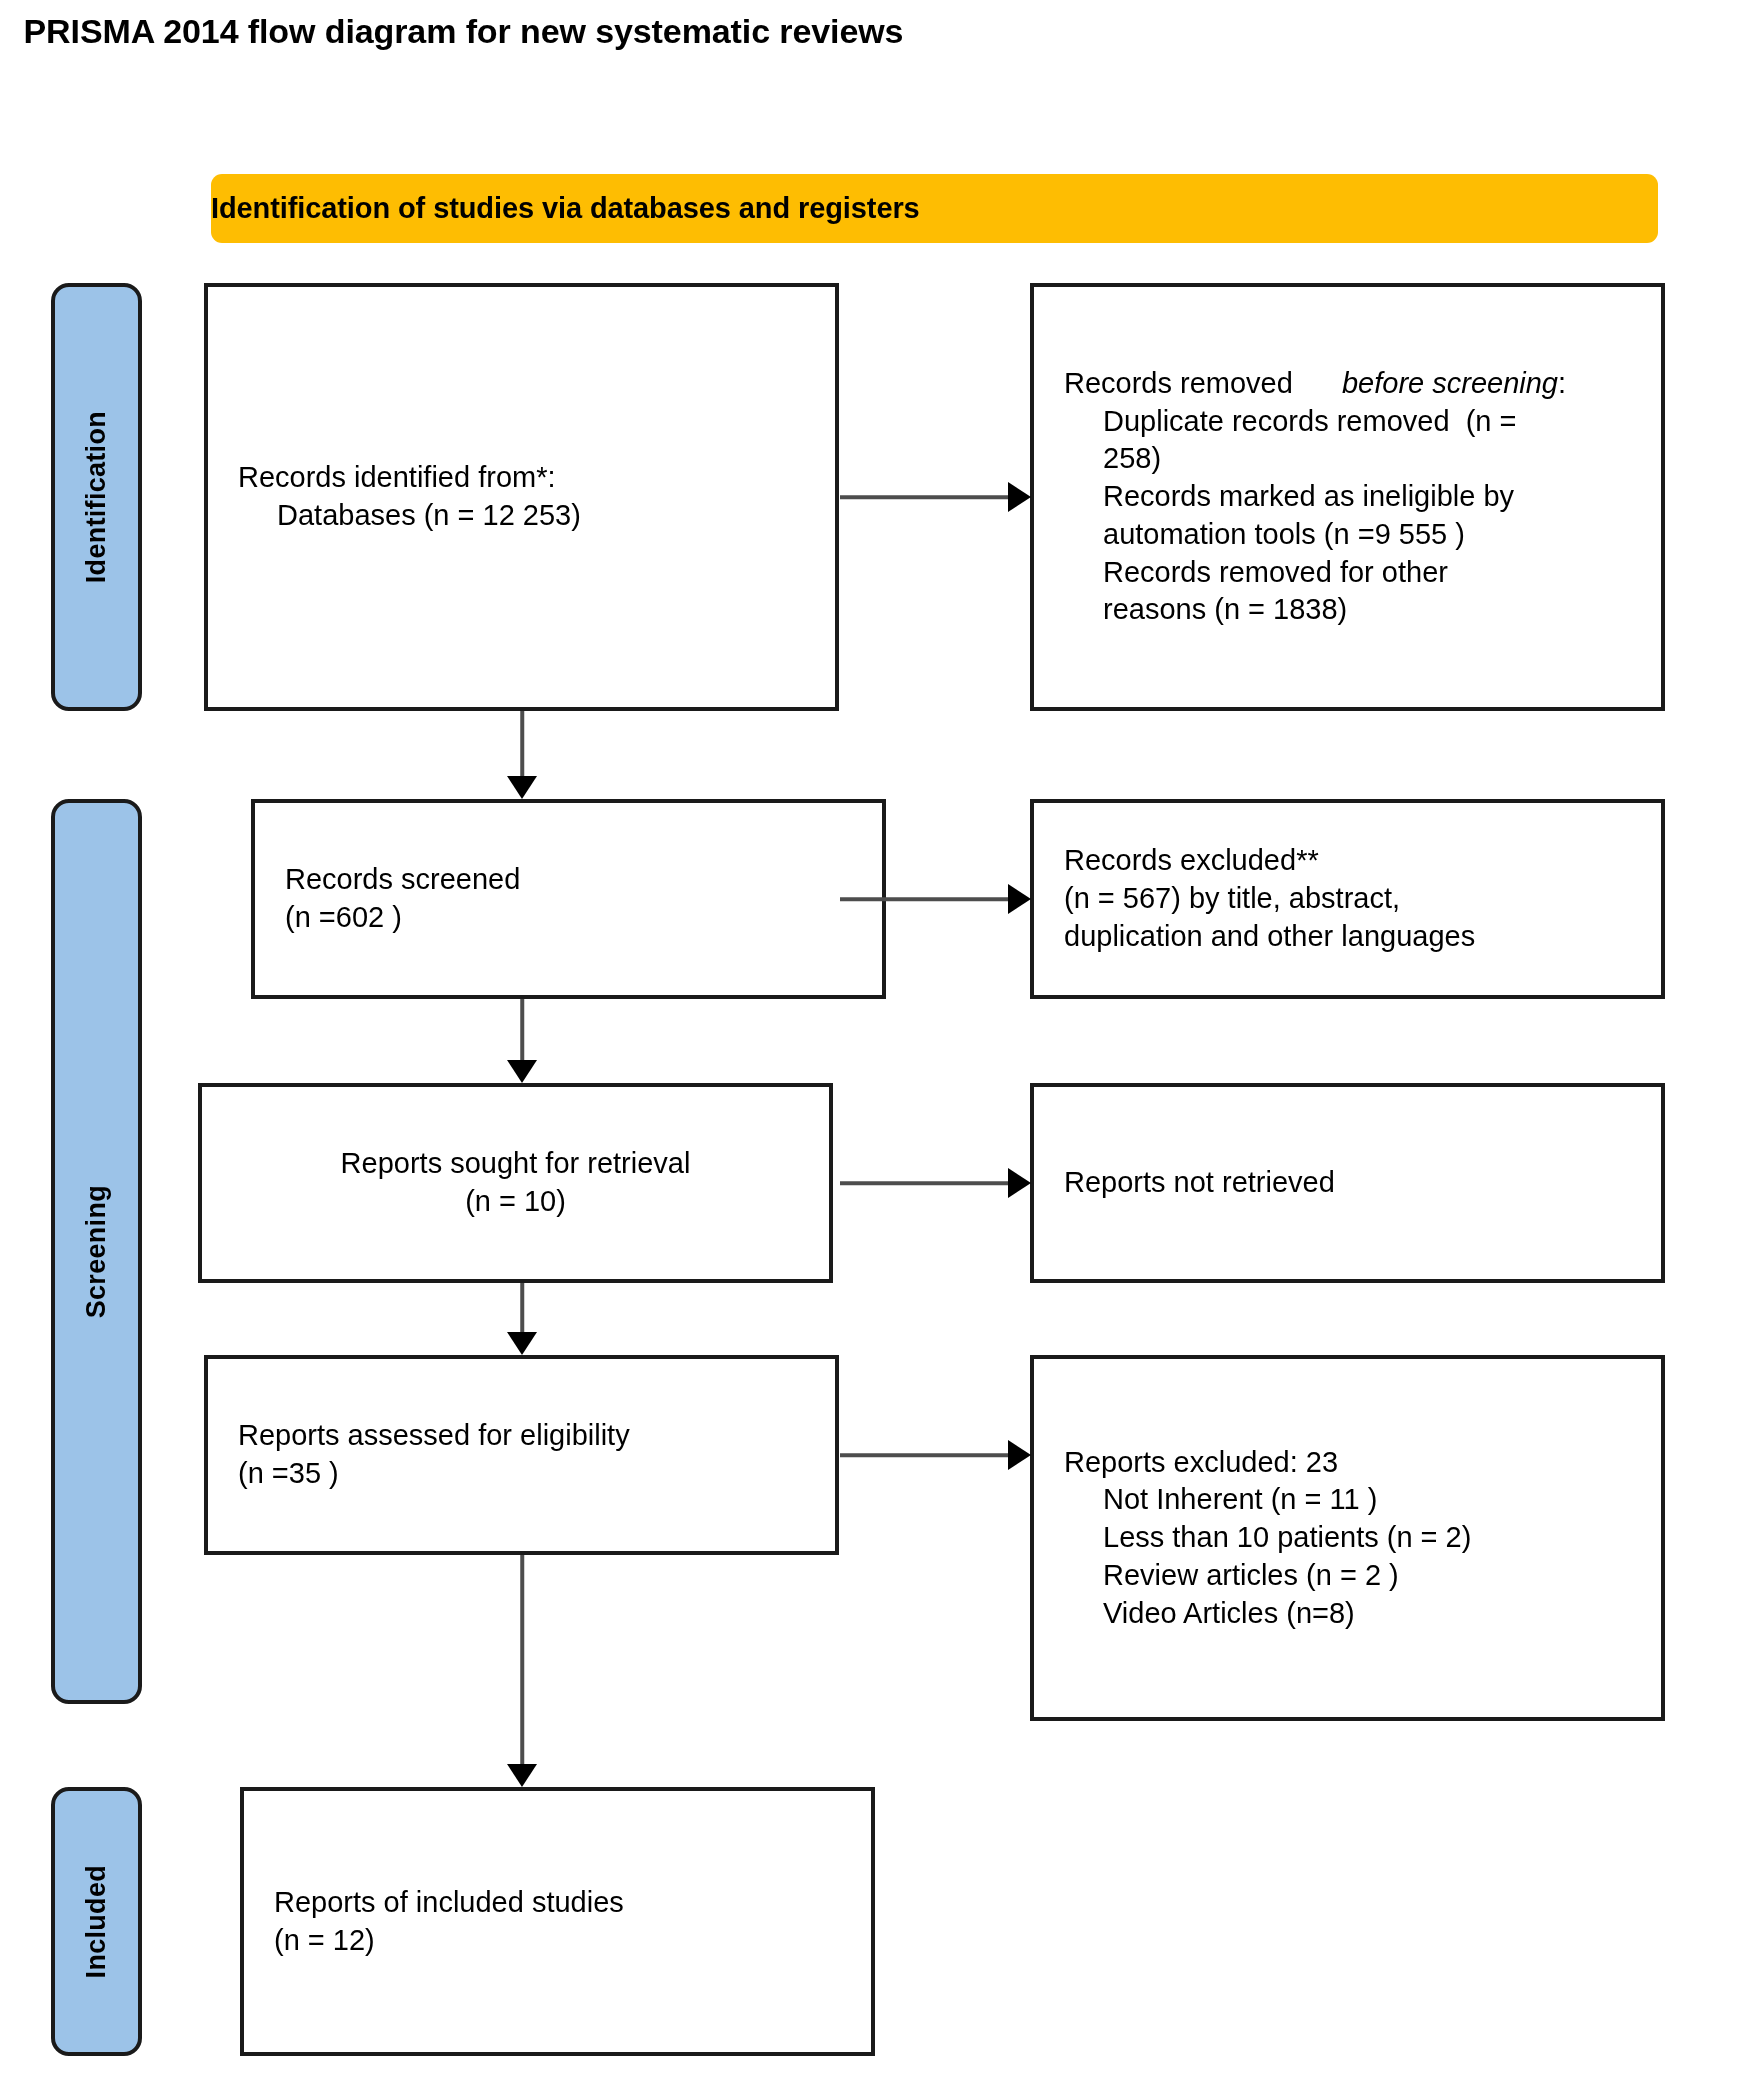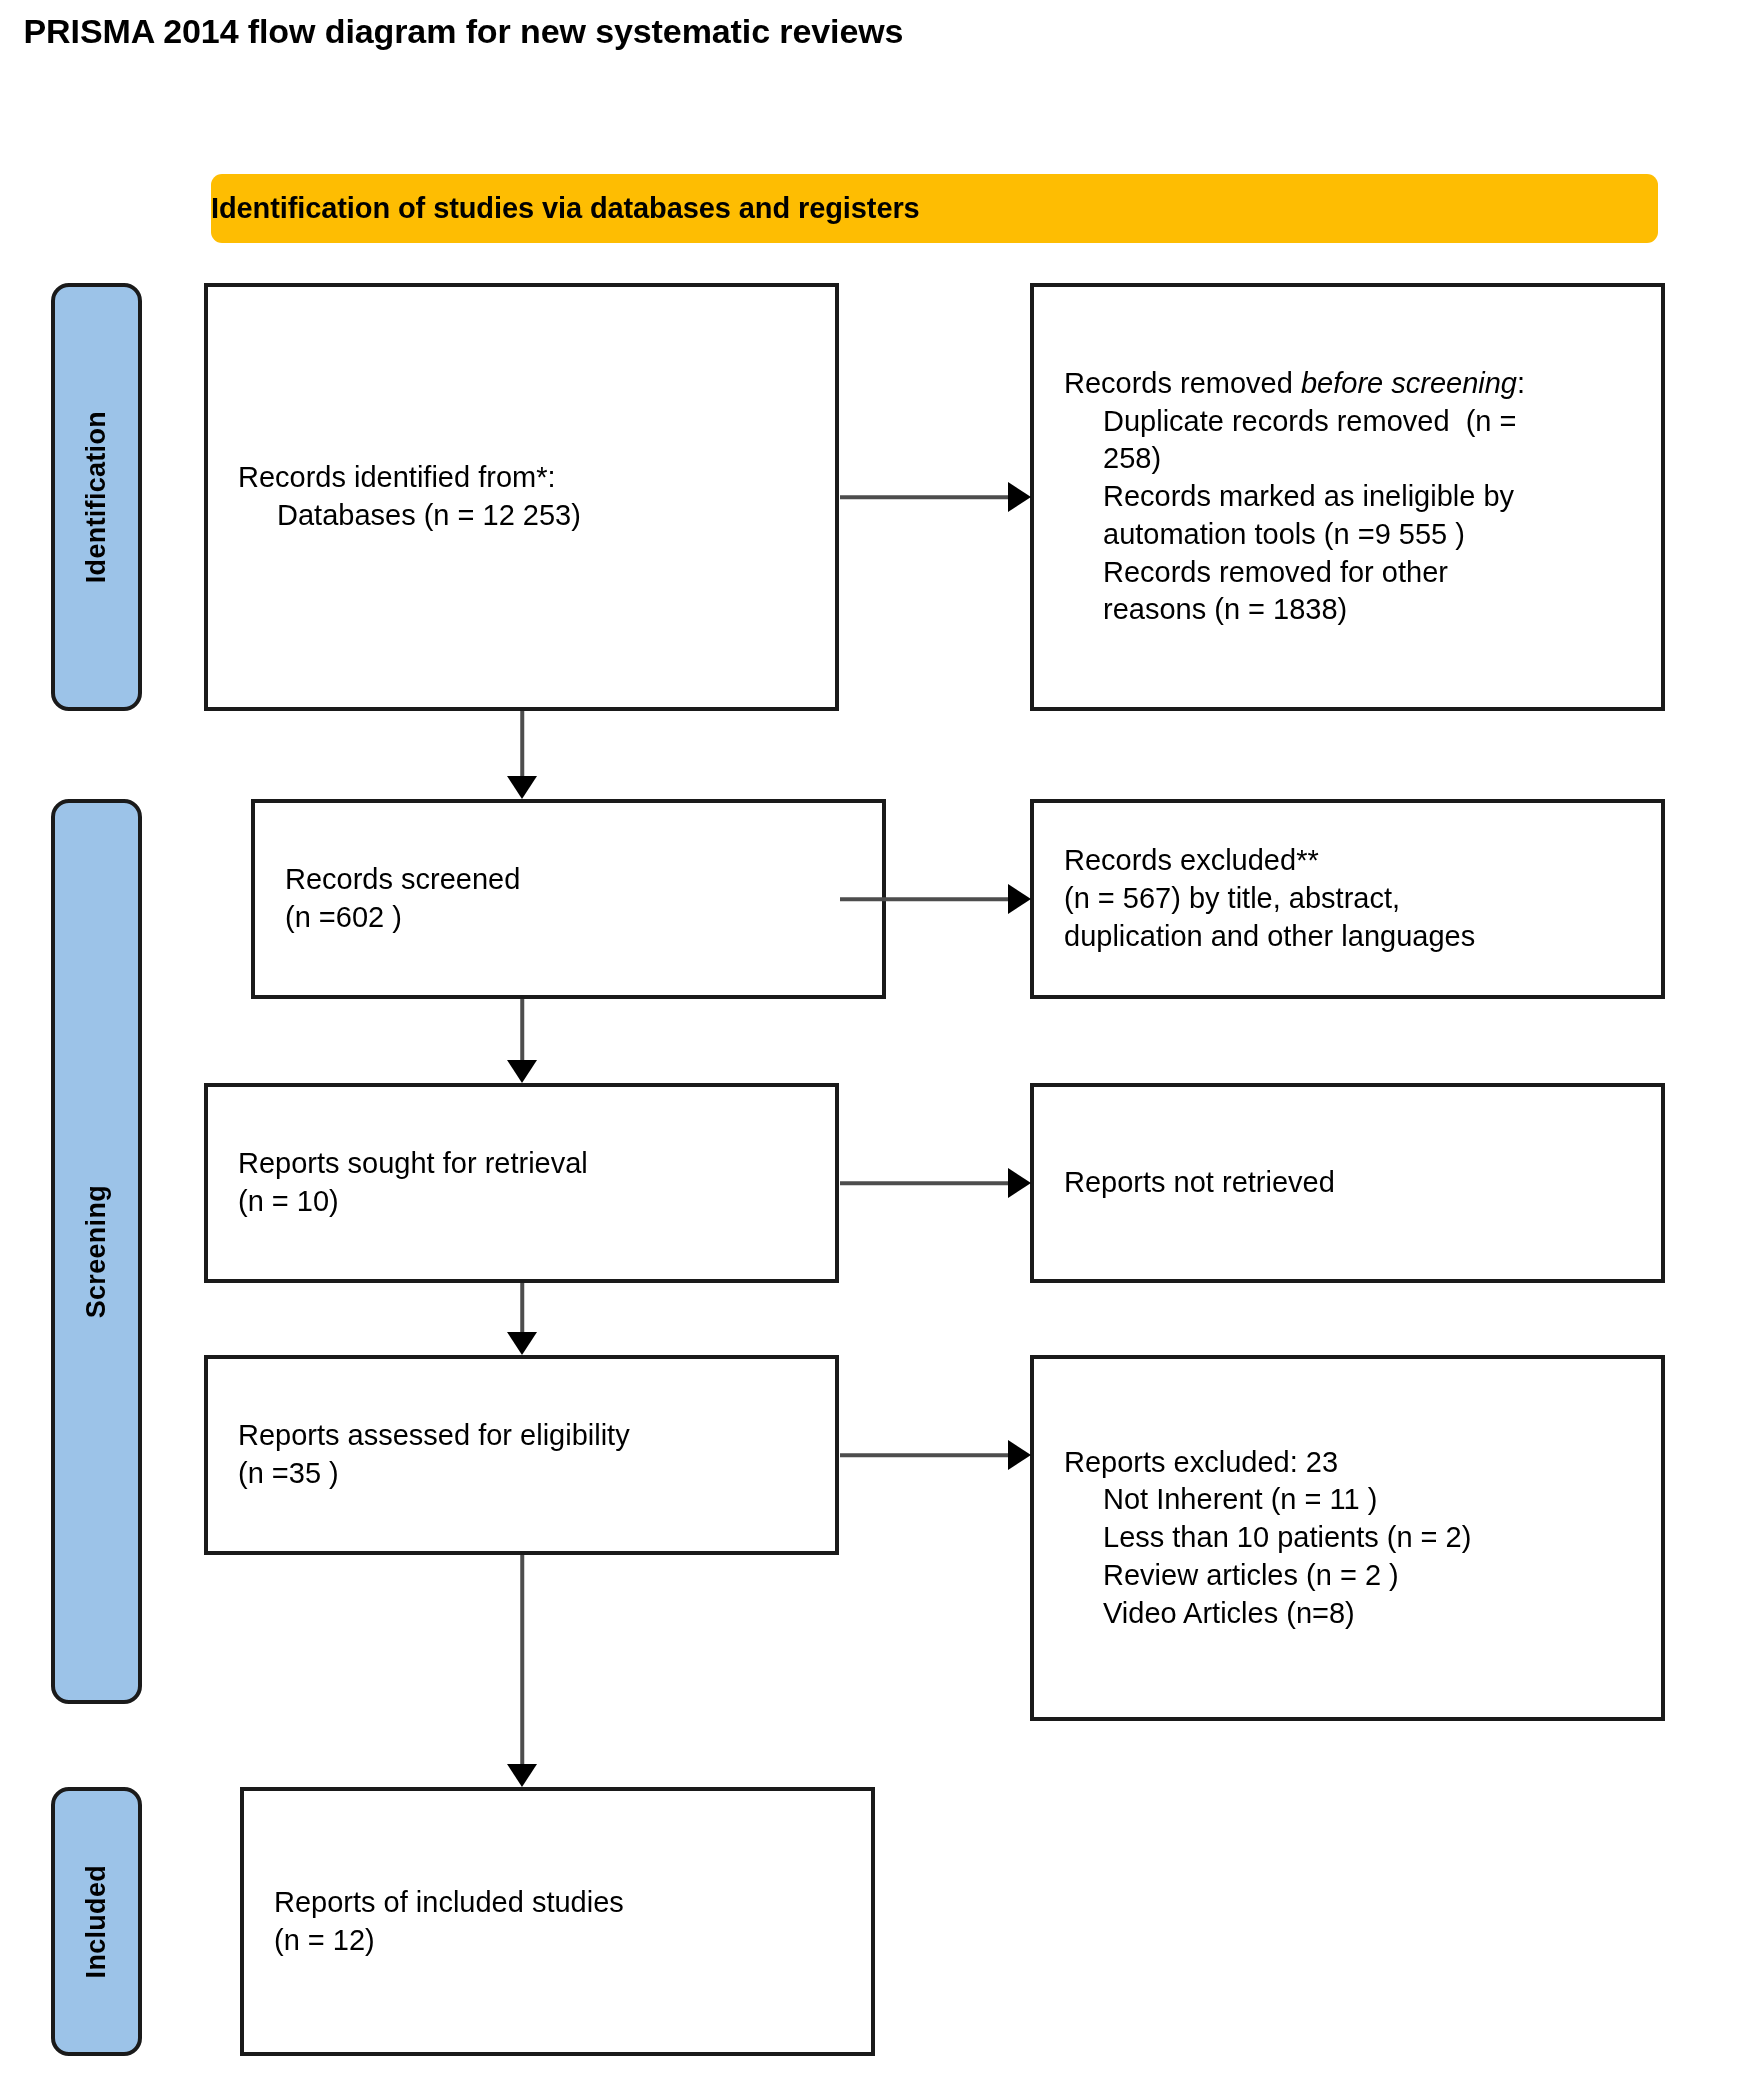--- a/index.html
+++ b/index.html
@@ -83,26 +83,26 @@
     flex-direction: column;
     justify-content: center;
     padding: 0 30px;
   }
   .flow-box .line {
     font-size: 29px;
     line-height: 1.30;
     white-space: pre-wrap;
   }
   .flow-box .line.indent { padding-left: 39px; }
-  .flow-box .line .ital  { font-style: italic; }
+  .flow-box .line .ital  { font-style: italic; margin-left: 41px; }
 
   
   #box-identified   { left: 204px; top: 283px;  width: 635px; height: 428px; }
   #box-screened     { left: 204px; top: 799px; width: 635px; height: 200px; margin-left: 47px; }
-  #box-sought       { left: 204px; top: 1083px; width: 635px; height: 200px; }
+  #box-sought       { left: 198px; top: 1083px; width: 635px; height: 200px; text-align: center; }
   #box-assessed     { left: 204px; top: 1355px; width: 635px; height: 200px; }
   #box-included     { left: 204px; top: 1787px; width: 635px; height: 269px; margin-left: 36px; }
 
   
   #box-removed      { left: 1030px; top: 283px;  width: 635px; height: 428px; }
   #box-excluded-rec { left: 1030px; top: 799px; width: 635px; height: 200px; }
   #box-not-retrieved{ left: 1030px; top: 1083px; width: 635px; height: 200px; }
   #box-excluded-rep { left: 1030px; top: 1355px; width: 635px; height: 366px; }
 
   

